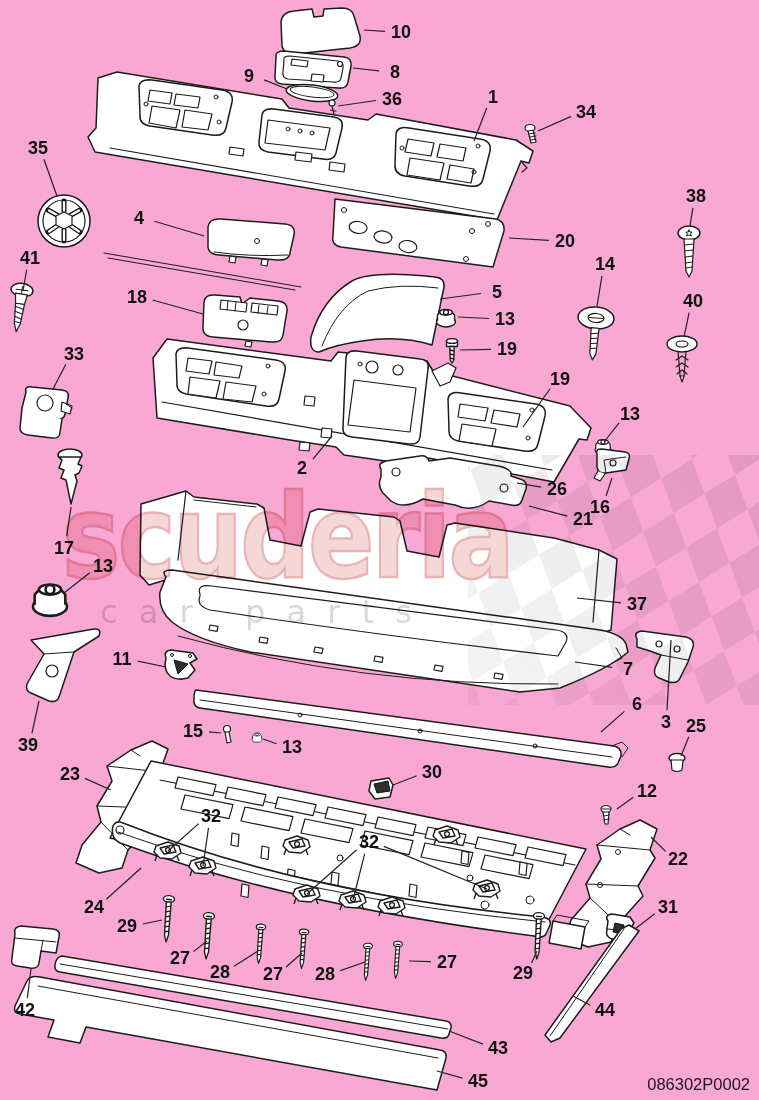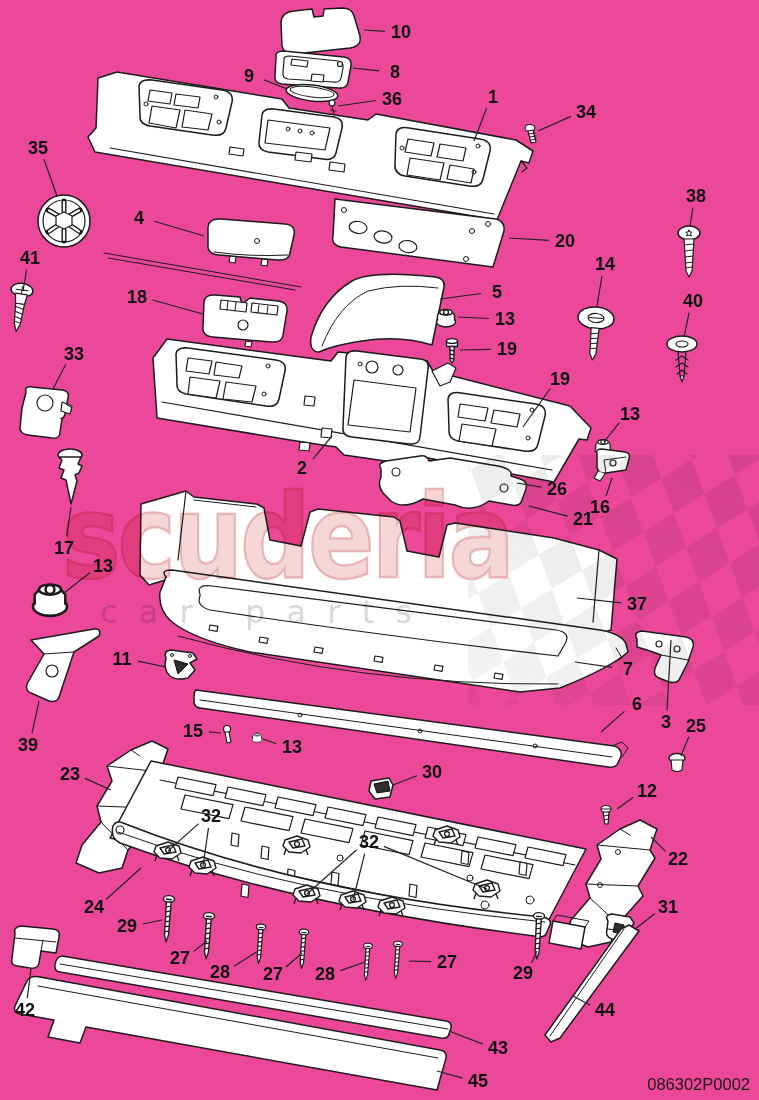--- a/index.html
+++ b/index.html
@@ -1,16 +1,16 @@
 <!DOCTYPE html>
 <html><head>
 <meta charset="utf-8">
 <style>
   html,body{margin:0;padding:0;background:#fff;}
-  .stage{width:759px;height:1100px;background:#ec4899;position:relative;overflow:hidden;
+  .stage{width:759px;height:1100px;background:#f9a8d4;position:relative;overflow:hidden;
          font-family:"Liberation Sans", sans-serif;}
   svg{display:block}
   .p  {fill:#ffffff;stroke:#1c1c1c;stroke-width:1.5;stroke-linejoin:round;stroke-linecap:round;}
   .p2 {fill:#ffffff;stroke:#1c1c1c;stroke-width:1.2;stroke-linejoin:round;stroke-linecap:round;}
   .ln {fill:none;stroke:#1c1c1c;stroke-width:1.2;stroke-linecap:round;}
   .lt {fill:none;stroke:#1c1c1c;stroke-width:1;stroke-linecap:round;}
   .dk {fill:#2e2e2e;stroke:#111;stroke-width:1;}
   .callout{font:bold 18px "Liberation Sans",sans-serif;fill:#111;text-anchor:middle;dominant-baseline:central;}
   .leader{stroke:#222;stroke-width:1.2;}
   .partnum{font:16.5px "Liberation Sans",sans-serif;fill:#1a1a1a;}

